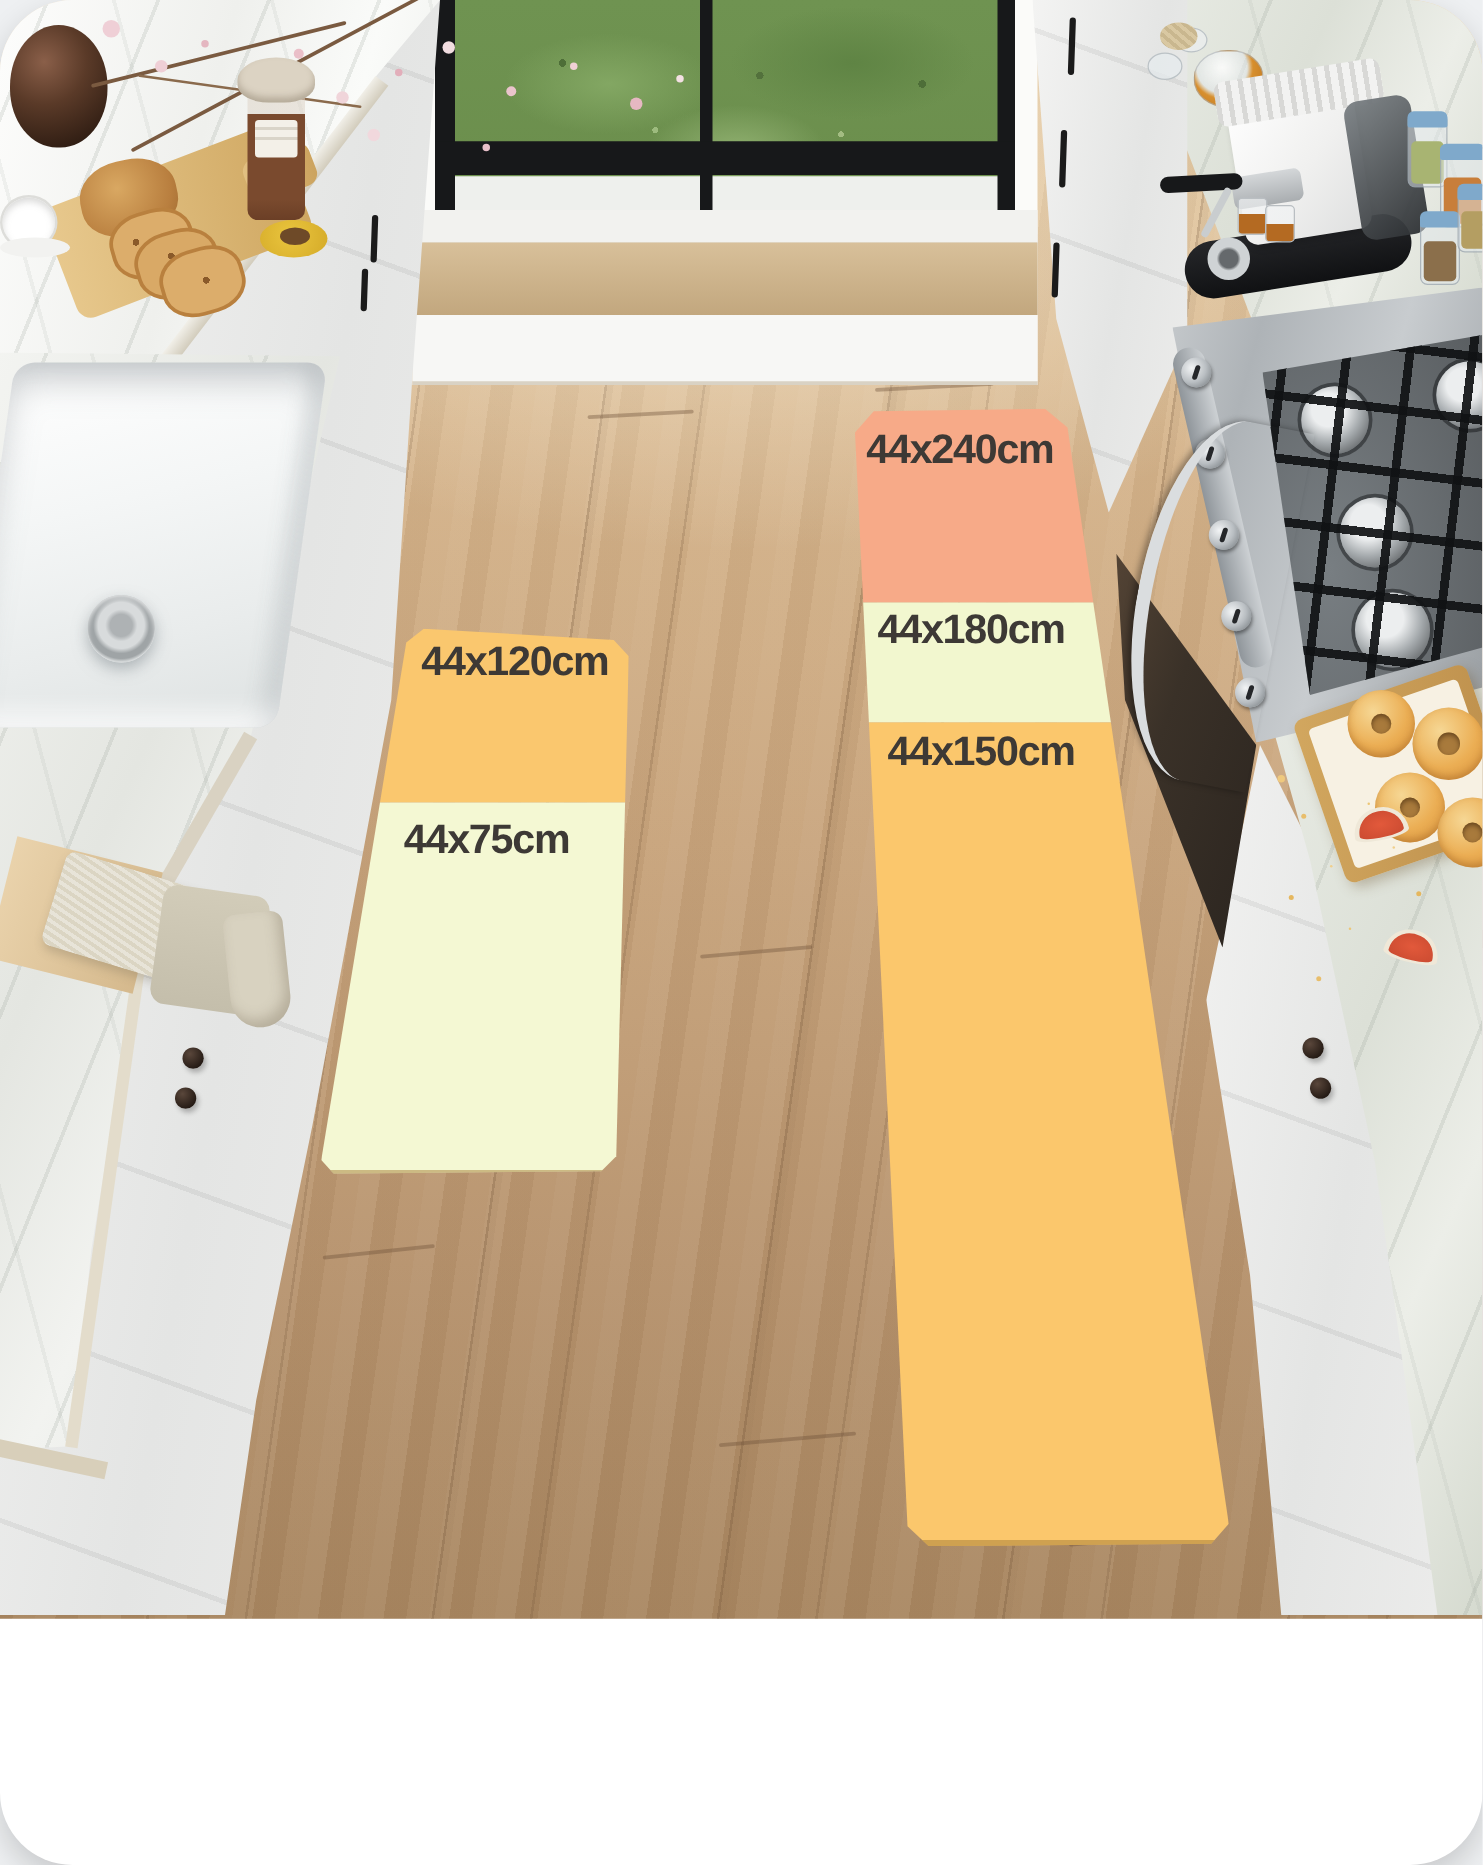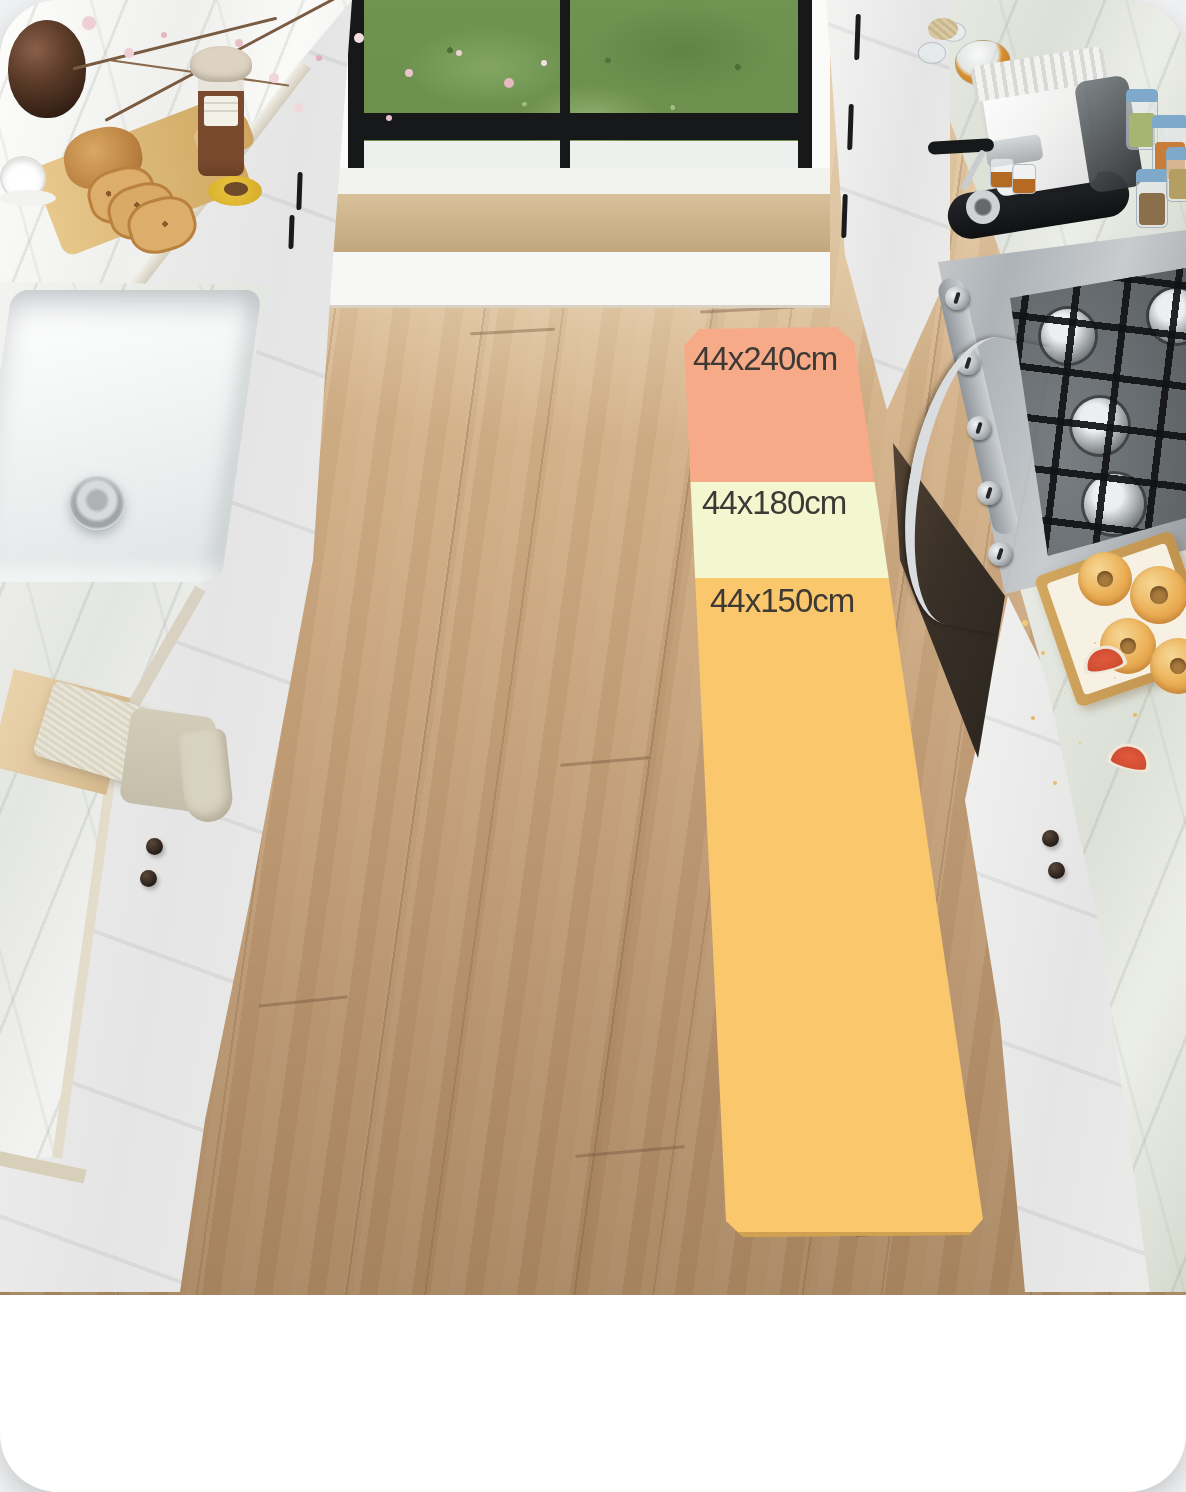--- a/index.html
+++ b/index.html
@@ -81,21 +81,21 @@
      270px 15px 0 -2px #F2DDE1, 320px 50px 0 -3px #EAC4CC, 370px 30px 0 -4px #F0D0D6,
      420px 60px 0 -2px #E6B8C2, 455px 40px 0 -4px #F3E0E3, 120px 90px 0 -3px #ECC8D0,
      210px 85px 0 -2px #F1D8DD, 300px 95px 0 -4px #E8BFC9;}
   .branch{height:3px;background:#7A5A40;border-radius:2px;}
   .crumbs{width:6px;height:6px;border-radius:50%;background:#EFC97E;box-shadow:
      18px 30px 0 -1px #E8BE6C, 40px 70px 0 -2px #F0CF8C, 8px 95px 0 -1px #E5B75F,
      55px 120px 0 -2px #EDC675, 30px 160px 0 -1px #E8BE6C, 90px 55px 0 -2px #F0CF8C,
      110px 92px 0 -1px #E5B75F, 70px 20px 0 -2px #EDC675;}
   
   .mat{overflow:hidden;}
-  .mat-label{position:absolute;font-weight:400;font-size:33px;letter-spacing:-1px;white-space:nowrap;}
+  .mat-label{position:absolute;font-weight:700;font-size:33px;letter-spacing:-1px;white-space:nowrap;}
   .mat-edge{position:absolute;left:0;right:0;bottom:0;height:5px;background:rgba(164,124,52,.5);}
   
   .banner{left:0;bottom:0;width:100%;height:197px;border-radius:0 0 58px 58px;
     background:linear-gradient(180deg,#C0953F 0,#B58E4E 12px,#B0894F 40%,#AB844B 100%);
     display:flex;align-items:center;}
   .banner-text{margin-left:182px;font-weight:700;font-size:46px;letter-spacing:-.5px;white-space:nowrap;}
 </style>
 </head>
 <body>
 
@@ -217,20 +217,27 @@
     <div class="a" style="left:70px;top:148px;width:6px;height:44px;border-radius:3px;transform:rotate(28deg);background:#C9CDCF;"></div>
     <div class="a" style="left:90px;top:158px;width:22px;height:28px;border-radius:4px;background:linear-gradient(180deg, rgba(240,242,243,.7) 0 45%, #B46A22 45% 100%);border:1px solid #B9BEC2;"></div>
     <div class="a" style="left:112px;top:164px;width:22px;height:28px;border-radius:4px;background:linear-gradient(180deg, rgba(240,242,243,.7) 0 50%, #B46A22 50% 100%);border:1px solid #B9BEC2;"></div>
     <div class="a" style="left:182px;top:78px;width:54px;height:112px;border-radius:12px;transform:rotate(-9deg);background:linear-gradient(145deg, rgba(120,126,130,.92), rgba(44,47,50,.95));"></div>
     <div class="a jar-glass" style="left:226px;top:90px;width:30px;height:58px;--c:#A8B472;"></div>
     <div class="a jar-glass" style="left:252px;top:116px;width:34px;height:64px;--c:#C87E3A;"></div>
     <div class="a jar-glass" style="left:236px;top:170px;width:30px;height:56px;--c:#8B6F4B;"></div>
     <div class="a jar-glass" style="left:266px;top:148px;width:28px;height:52px;--c:#B49E62;"></div>
   </div>
 
+  <div class="a mat" style="left:253px;top:502px;width:252px;height:439px;clip-path:polygon(72px 12px,86px 1px,238px 10px,250px 23px,240px 423px,228px 435px,14px 437px,4px 426px);">
+    <div class="a" style="left:0;top:0;width:100%;height:140px;background:#FAC76E;"></div>
+    <div class="a" style="left:0;top:140px;width:100%;bottom:0;background:#F4F8D3;"></div>
+    <div class="mat-label" style="left:84px;top:8px;color:#3D3935;">44x120cm</div>
+    <div class="mat-label" style="left:70px;top:150px;color:#3D3935;">44x75cm</div>
+    <div class="mat-edge"></div>
+  </div>
 
   <div class="a mat" style="left:683px;top:326px;width:302px;height:911px;clip-path:polygon(1px 20px,16px 3px,153px 1px,171px 16px,300px 893px,286px 909px,60px 911px,43px 895px);">
     <div class="a" style="left:0;top:0;width:100%;height:156px;background:#F7AA88;"></div>
     <div class="a" style="left:0;top:156px;width:100%;height:96px;background:#F2F7CF;"></div>
     <div class="a" style="left:0;top:252px;width:100%;bottom:0;background:#FBC76C;"></div>
     <div class="mat-label" style="left:10px;top:14px;color:#3D3935;">44x240cm</div>
     <div class="mat-label" style="left:19px;top:158px;color:#3D3935;">44x180cm</div>
     <div class="mat-label" style="left:27px;top:256px;color:#3D3935;">44x150cm</div>
     <div class="mat-edge"></div>
   </div>

